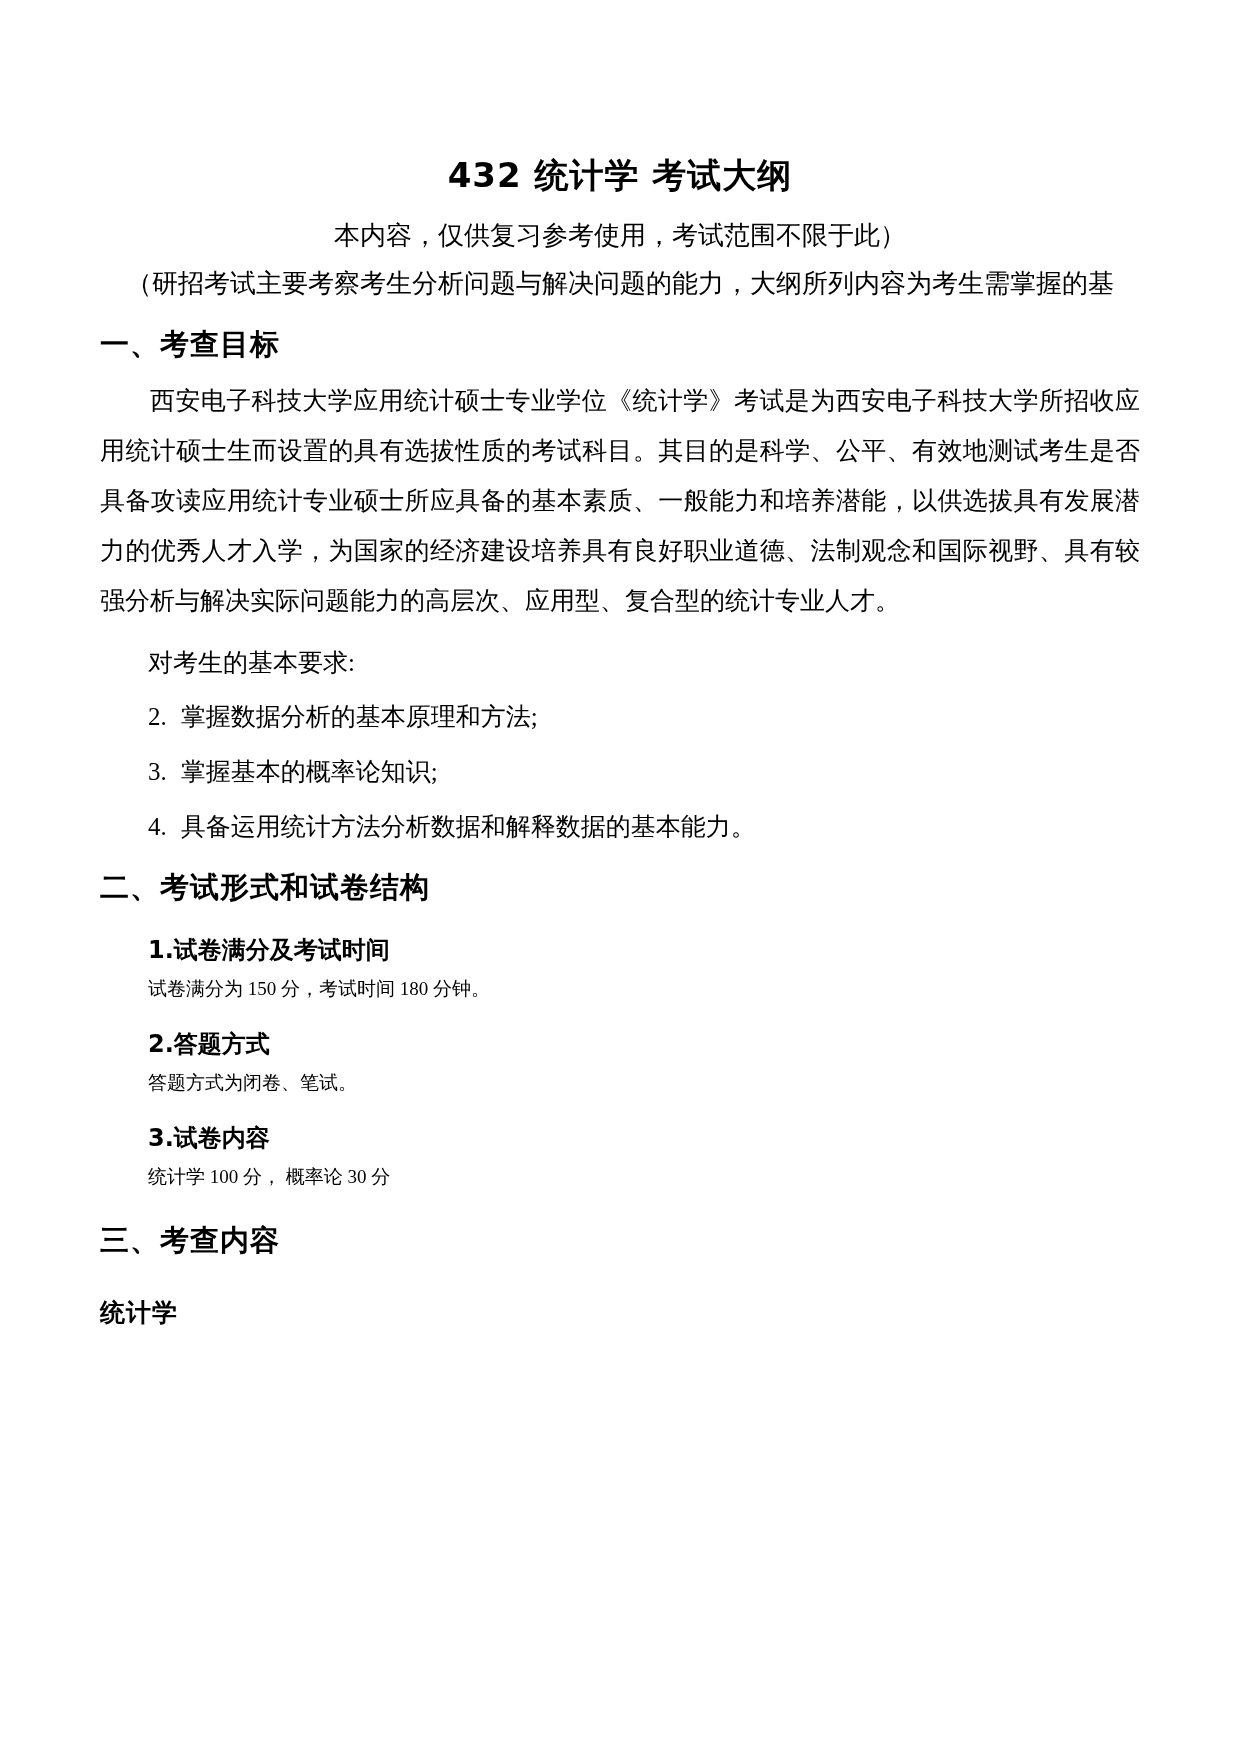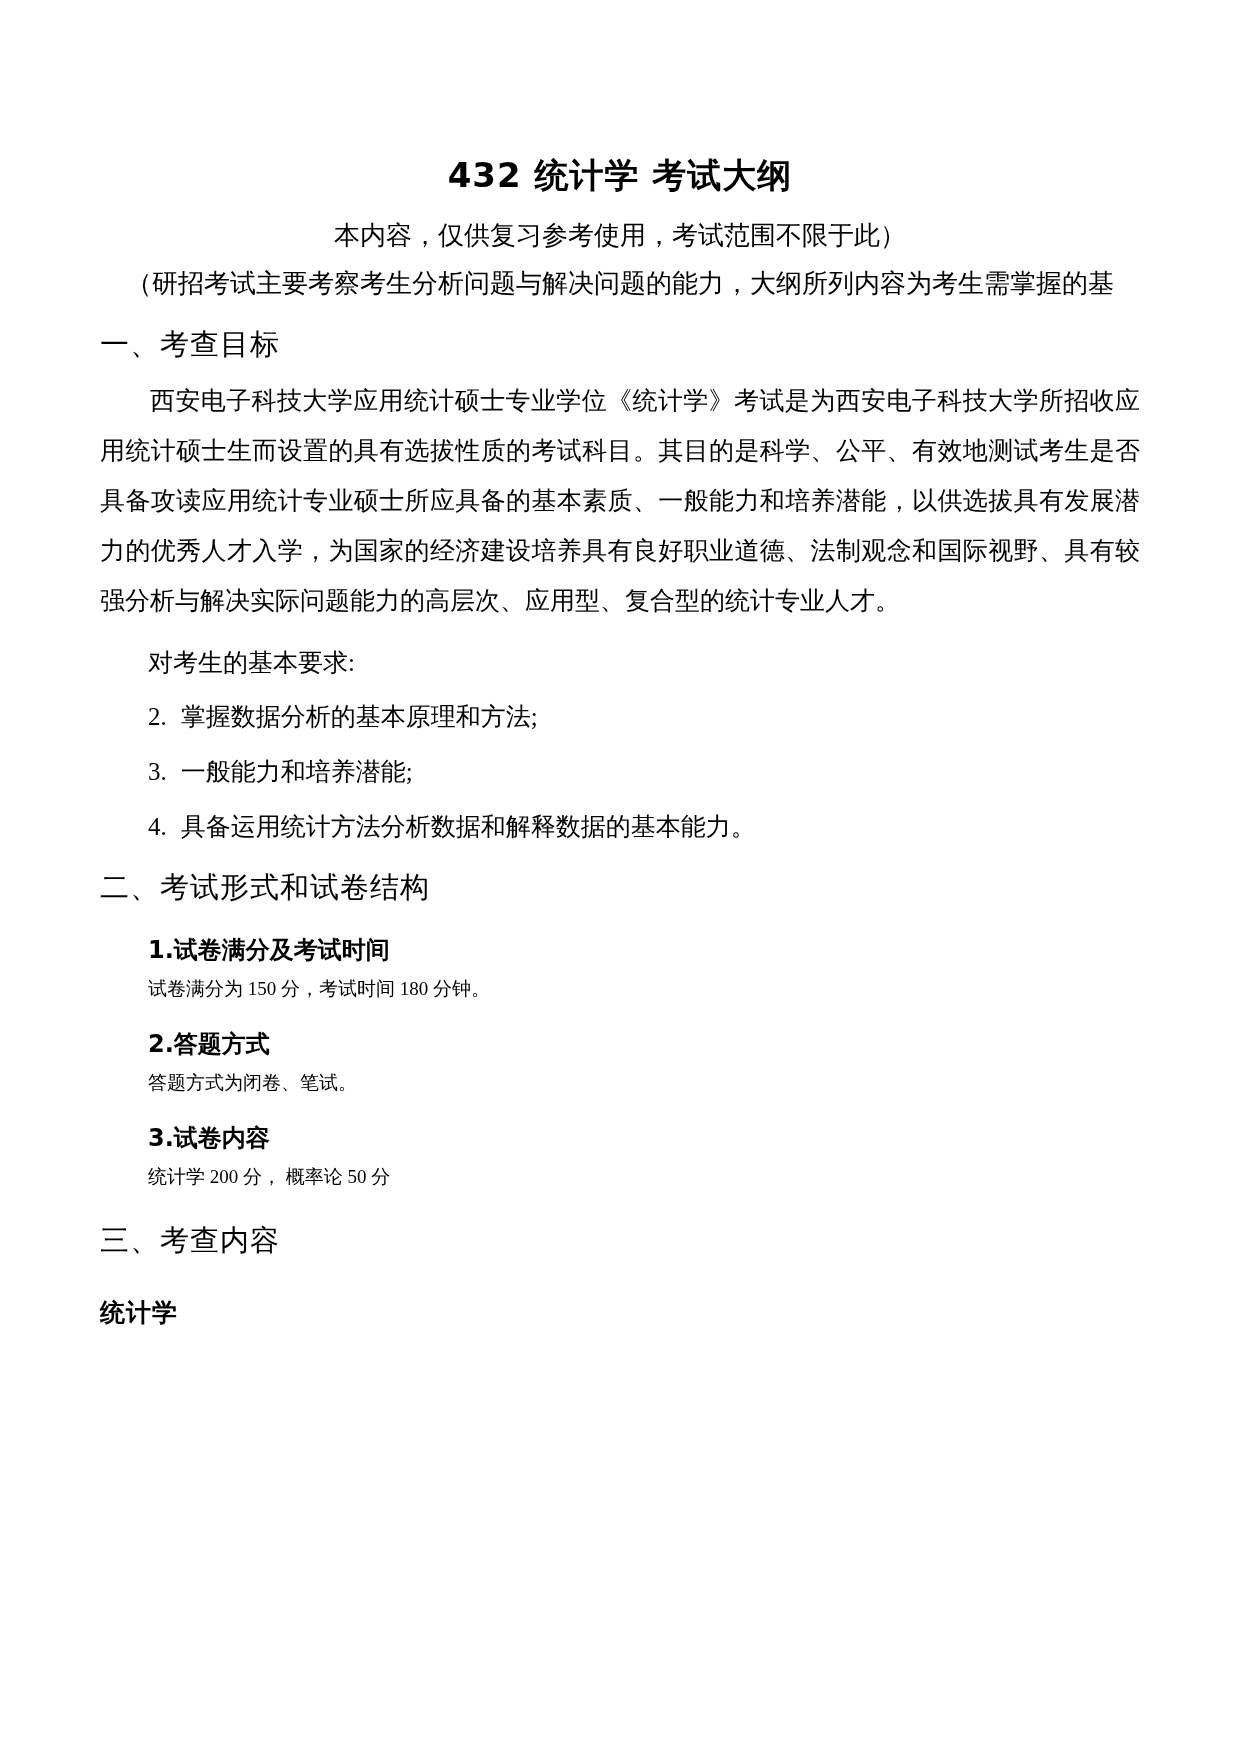--- a/index.html
+++ b/index.html
@@ -32,21 +32,21 @@
   
   .doc-note {
     margin-top: 14px;
     font-size: 26px;
     line-height: 48px;
     text-align: center;
   }
   
   .h-major {
     font-family: "DejaVu Sans", "Liberation Sans", sans-serif;
-    font-weight: normal;
+    font-weight: bold;
     font-size: 29px;
     line-height: 34px;
     letter-spacing: 1px;
   }
   .h-major.h1 { margin-top: 20px; line-height: 32px; }
   .h-major.h2 { margin-top: 28px; }
   .h-major.h3 { margin-top: 31px; }
   
   .h-sub {
     margin-top: 40px;
@@ -111,38 +111,38 @@
 
   <div class="para">西安电子科技大学应用统计硕士专业学位《统计学》考试是为西安电子科技大学所招收应用统计硕士生而设置的具有选拔性质的考试科目。其目的是科学、公平、有效地测试考生是否具备攻读应用统计专业硕士所应具备的基本素质、一般能力和培养潜能，以供选拔具有发展潜力的优秀人才入学，为国家的经济建设培养具有良好职业道德、法制观念和国际视野、具有较强分析与解决实际问题能力的高层次、应用型、复合型的统计专业人才。</div>
 
   <div class="req-label indent">对考生的基本要求:</div>
 
   <div class="req-list">
     <div class="num-item indent">
       <span class="num">2.</span><span>掌握数据分析的基本原理和方法;</span>
     </div>
     <div class="num-item indent">
-      <span class="num">3.</span><span>一般能力和培养潜能;</span>
+      <span class="num">3.</span><span>掌握基本的概率论知识;</span>
     </div>
     <div class="num-item indent">
       <span class="num">4.</span><span>具备运用统计方法分析数据和解释数据的基本能力。</span>
     </div>
   </div>
 
   <div class="h-major h2">二、考试形式和试卷结构</div>
 
   <div>
     <div class="sub-bold first indent">1.试卷满分及考试时间</div>
     <div class="sub-body indent">试卷满分为 150 分，考试时间 180 分钟。</div>
 
     <div class="sub-bold indent">2.答题方式</div>
     <div class="sub-body indent">答题方式为闭卷、笔试。</div>
 
     <div class="sub-bold indent">3.试卷内容</div>
-    <div class="sub-body indent">统计学  200 分，  概率论  50 分</div>
+    <div class="sub-body indent">统计学  100 分，  概率论  30 分</div>
   </div>
 
   <div class="h-major h3">三、考查内容</div>
 
   <div class="h-sub">统计学</div>
 
 
 </div>
 
 </body></html>

